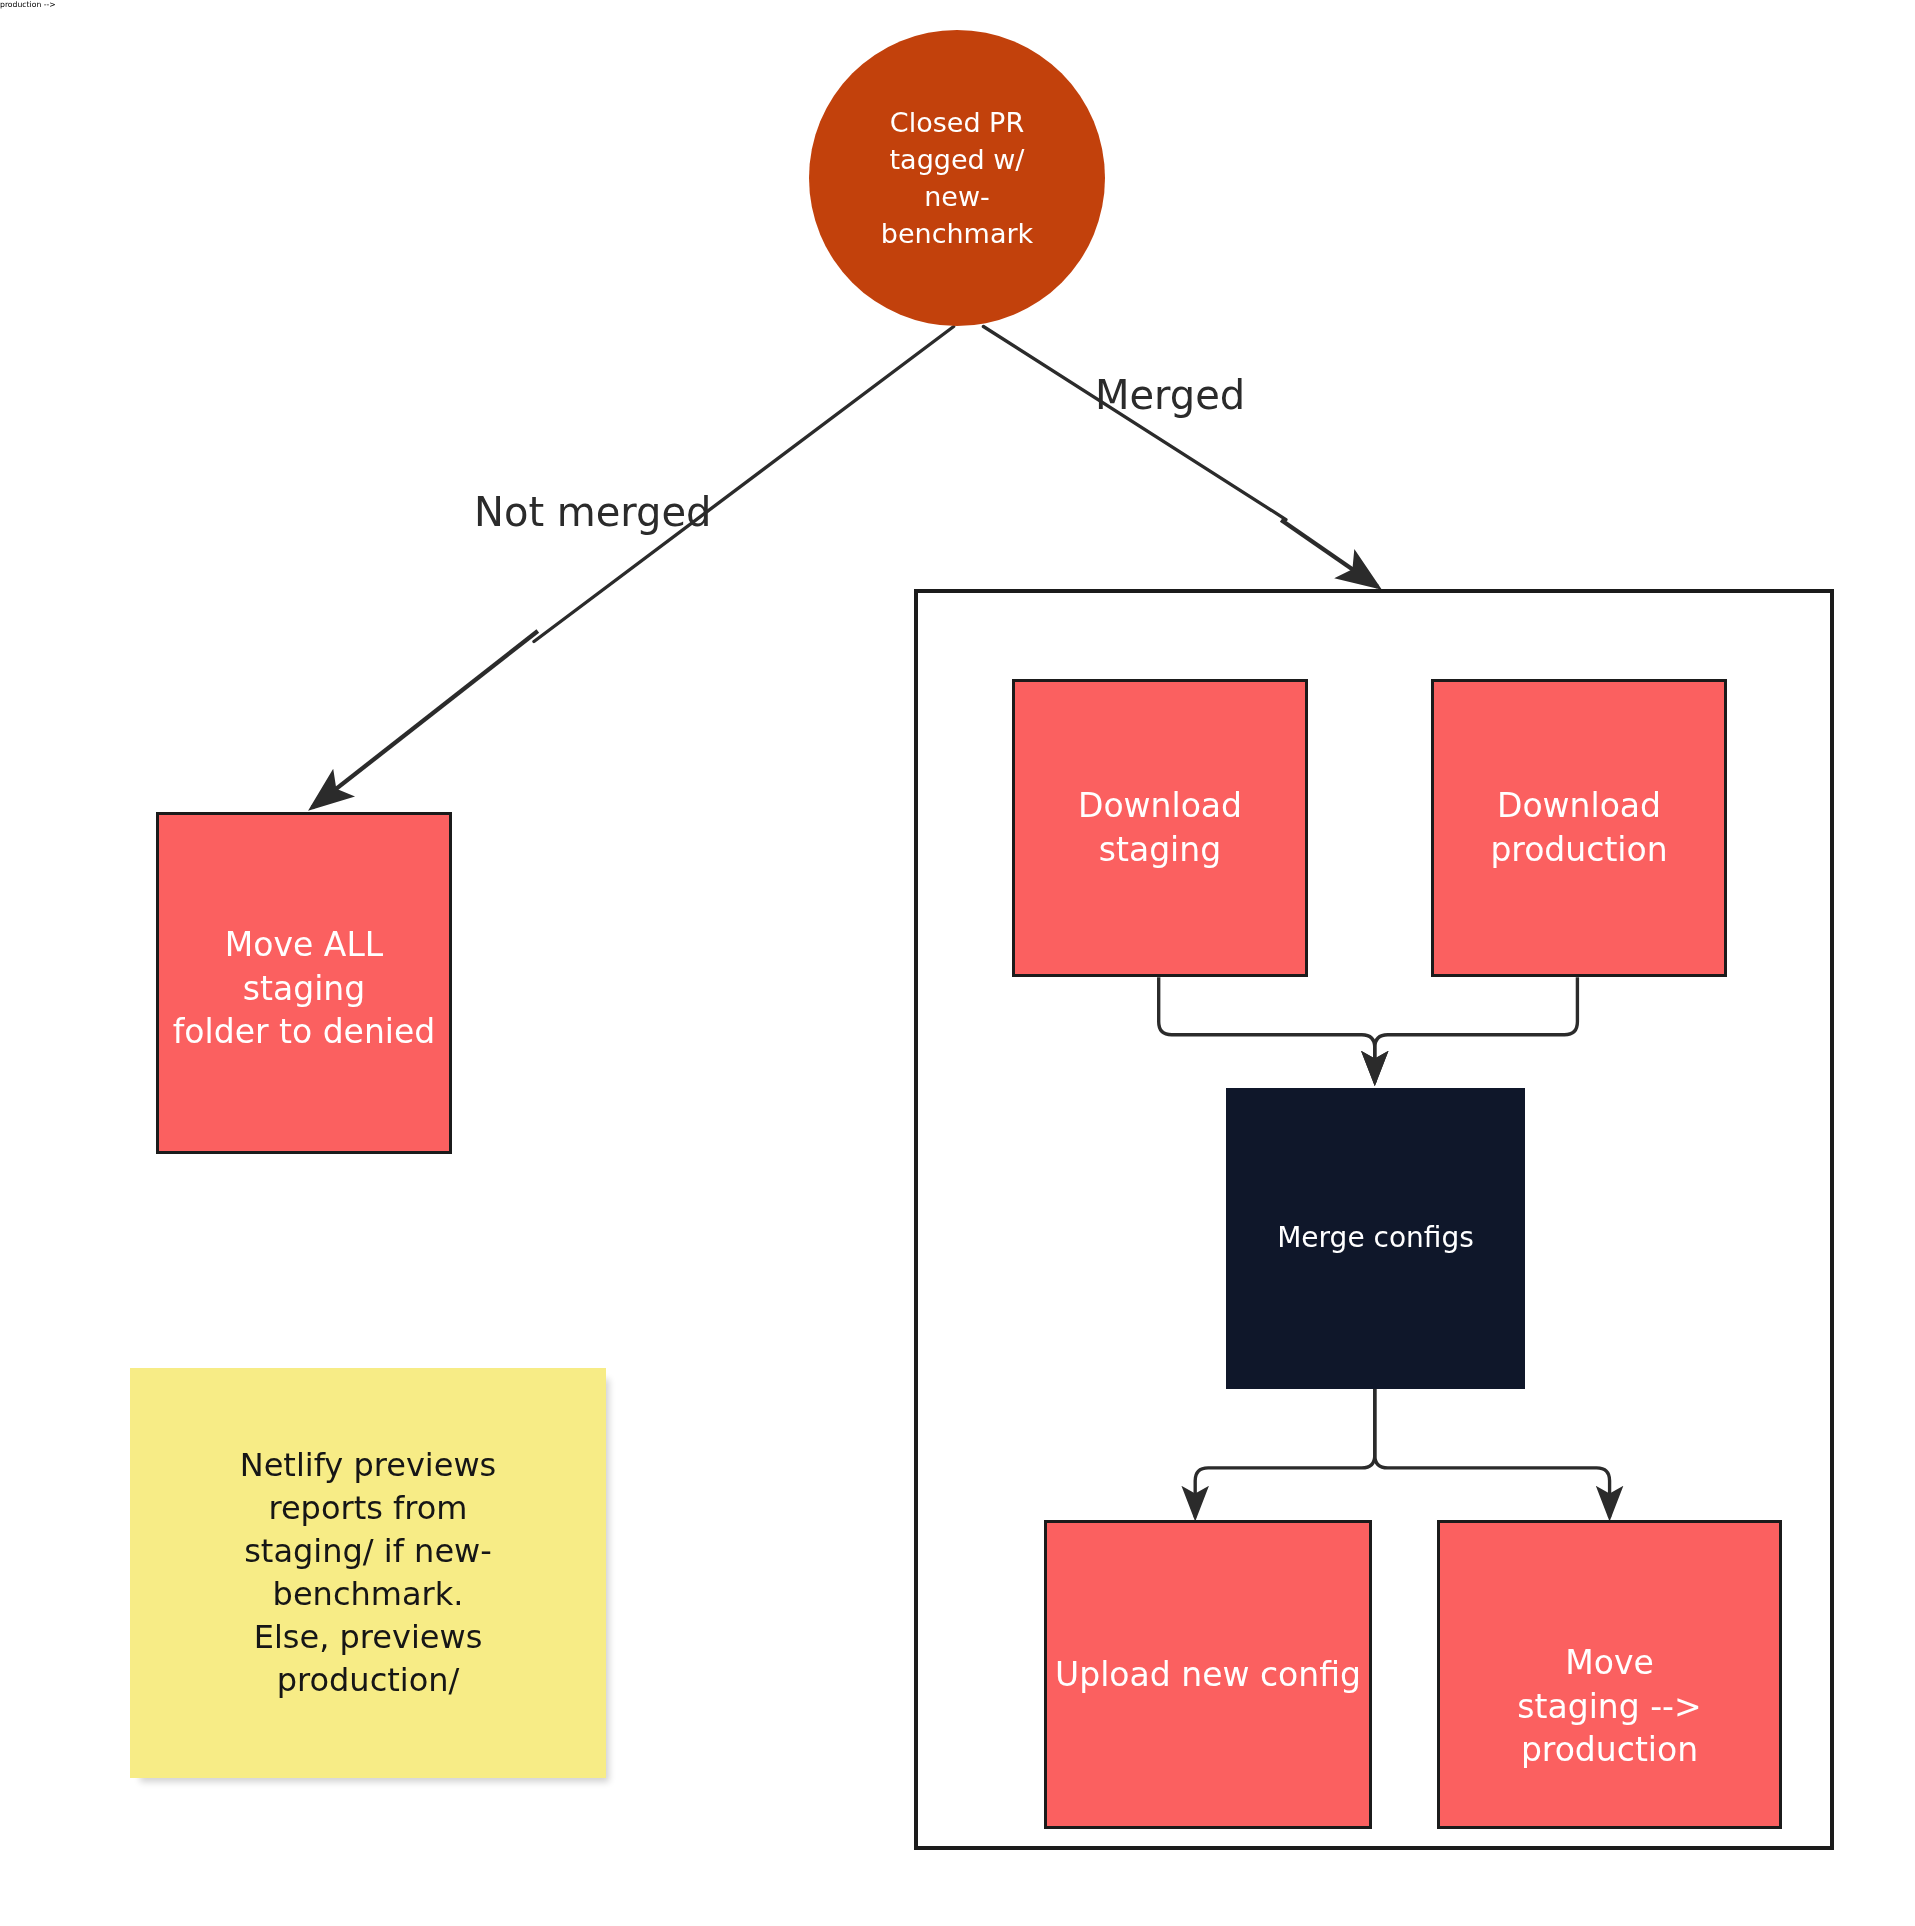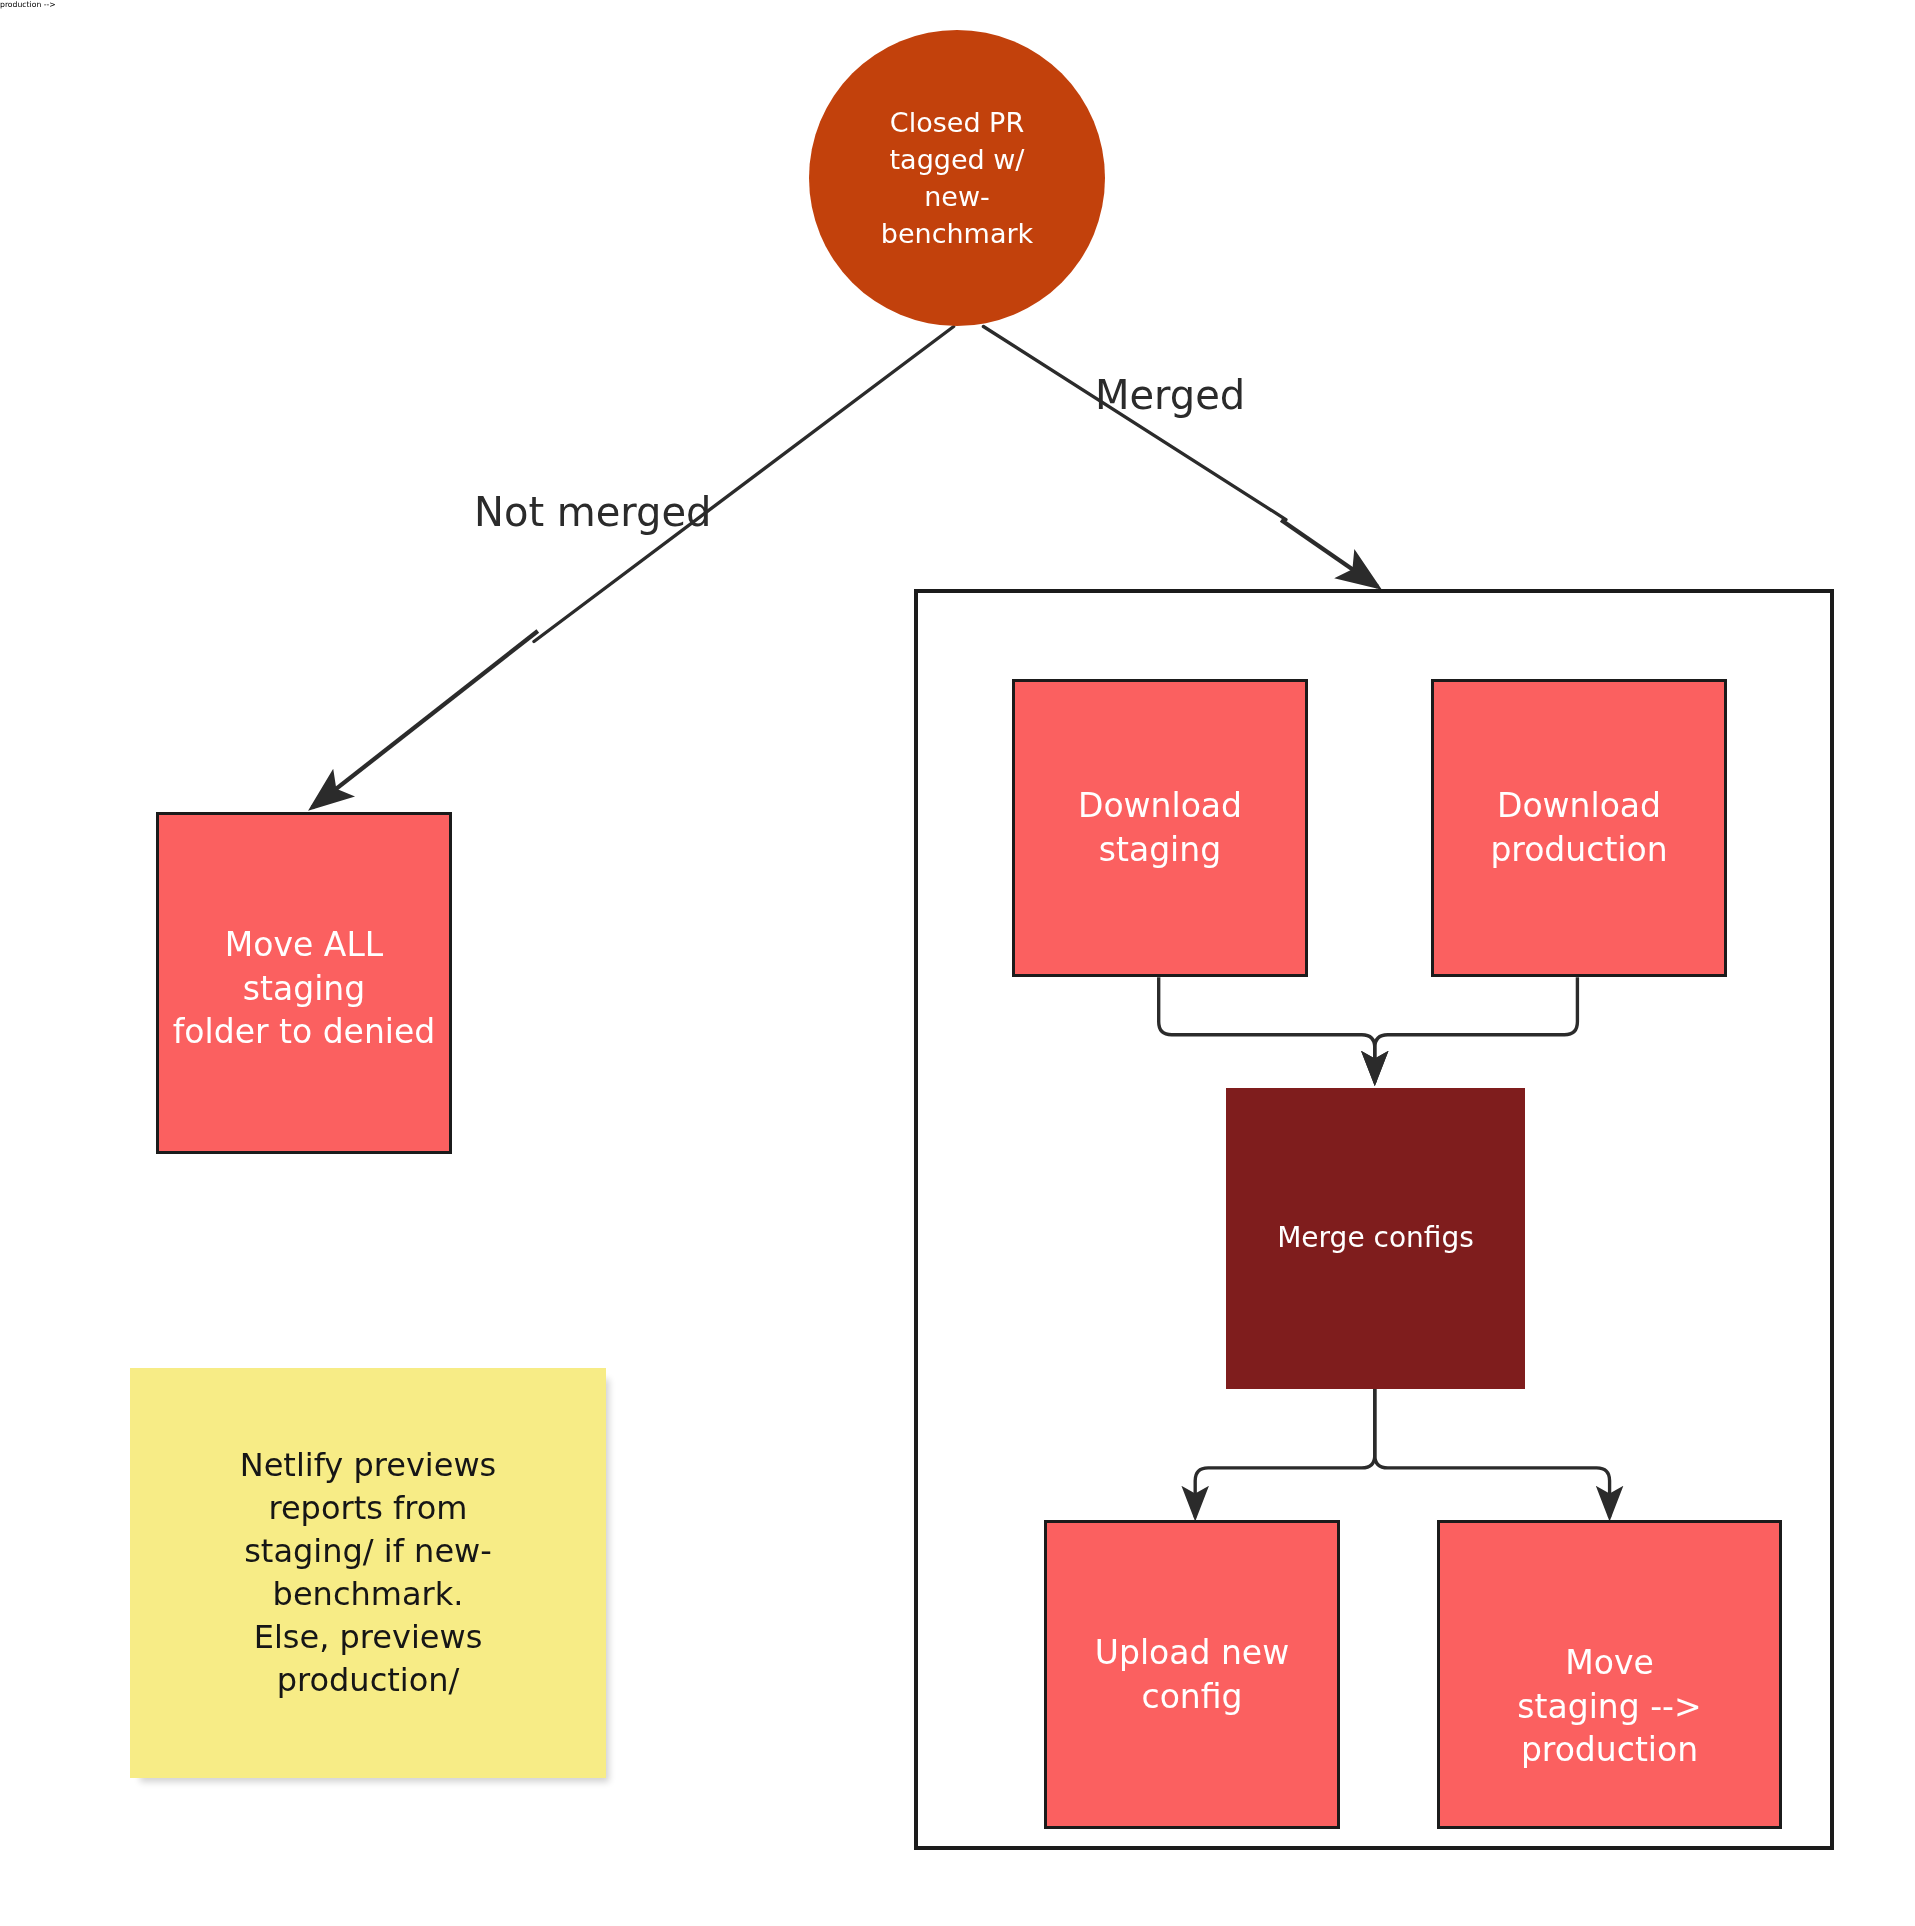--- a/index.html
+++ b/index.html
@@ -56,21 +56,21 @@
     background: #fb6060;
     border: 3.4px solid #1b1b1b;
     color: #ffffff;
   }
   .red-node .node-text {
     font-size: 33px;
   }
 
   
   .black-node {
-    background: #7f1d1d;
+    background: #0f172a;
     color: #ffffff;
   }
   .black-node .node-text {
     font-size: 28px;
   }
 
   
   .group-box {
     position: absolute;
     box-sizing: border-box;
@@ -182,21 +182,21 @@
     <span class="node-text">Download
 production</span>
   </div>
 
   
   <div class="node black-node" style="left:1226px; top:1088px; width:299px; height:301px;">
     <span class="node-text">Merge configs</span>
   </div>
 
   
-  <div class="node red-node" style="left:1044px; top:1520px; width:296px; height:309px;">
+  <div class="node red-node" style="left:1044px; top:1520px; width:328px; height:309px;">
     <span class="node-text">Upload new config</span>
   </div>
 
    production --&gt;
   <div class="node red-node" style="left:1437px; top:1520px; width:345px; height:309px; align-items:flex-start; padding-top:118px;">
     <span class="node-text">Move
 staging --&gt; production</span>
   </div>
 
 </div>

